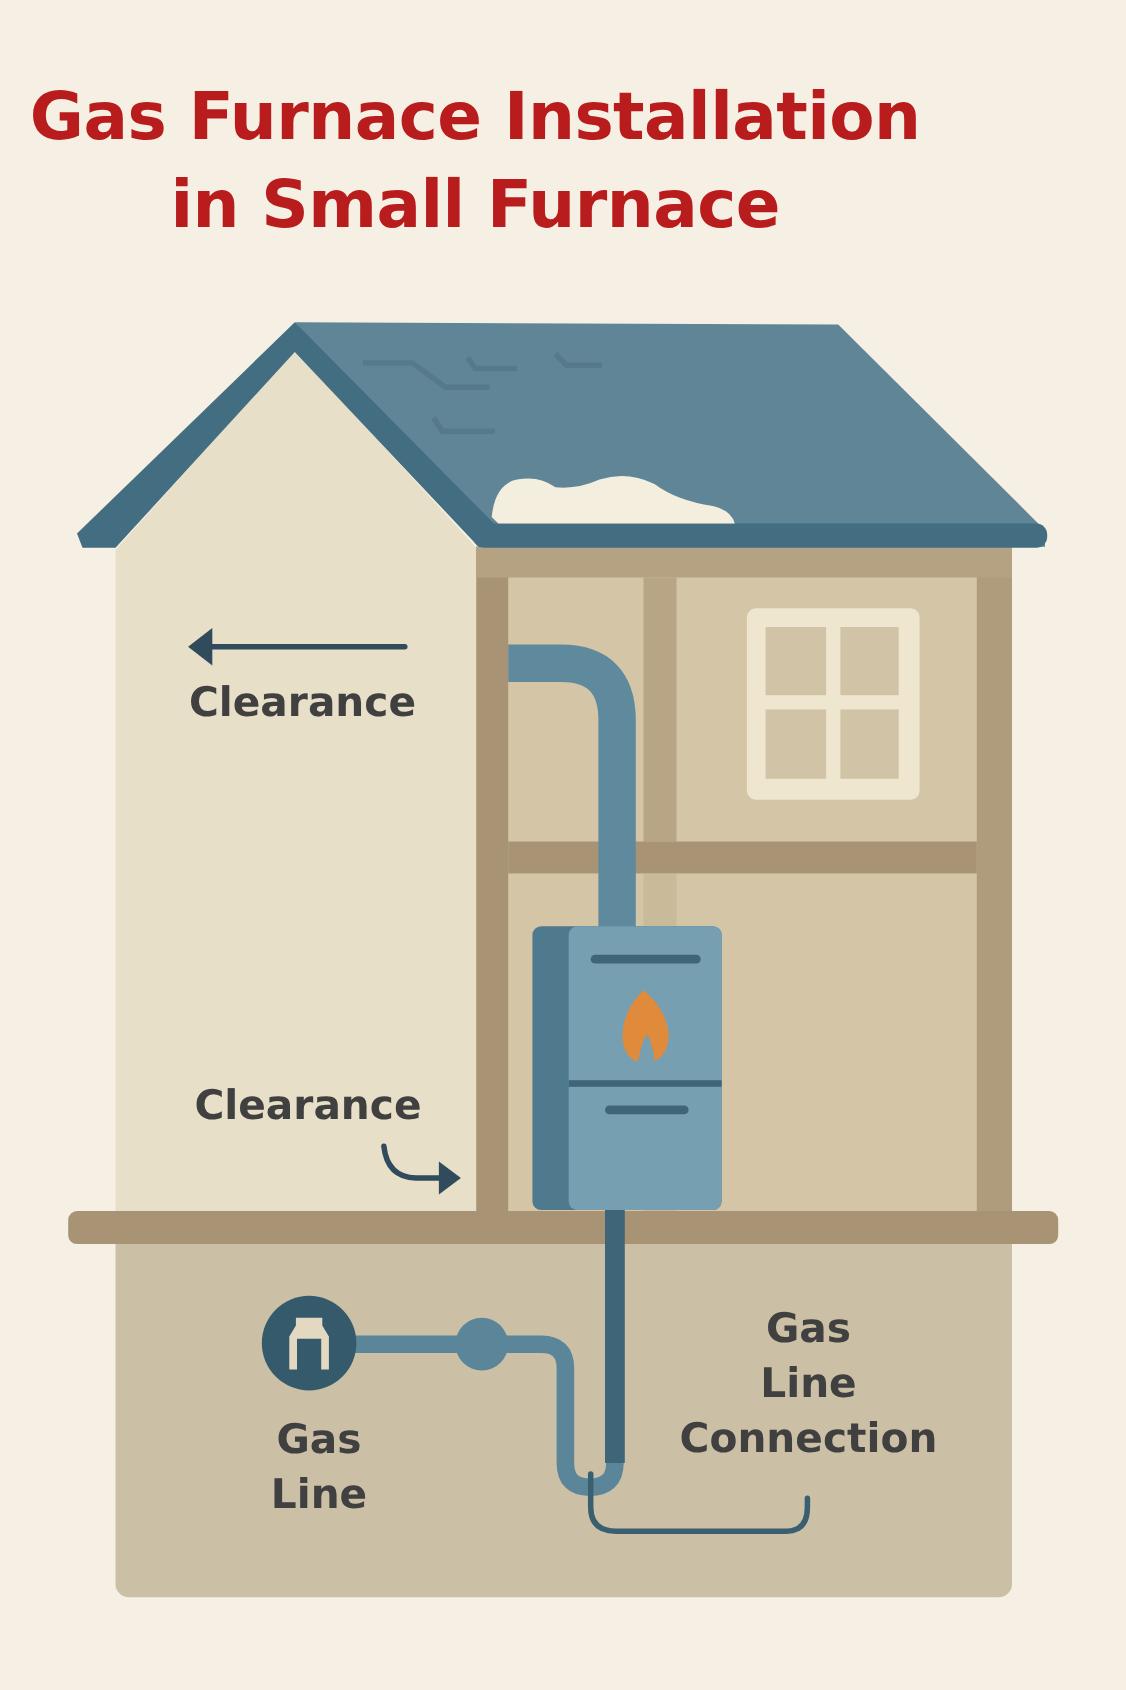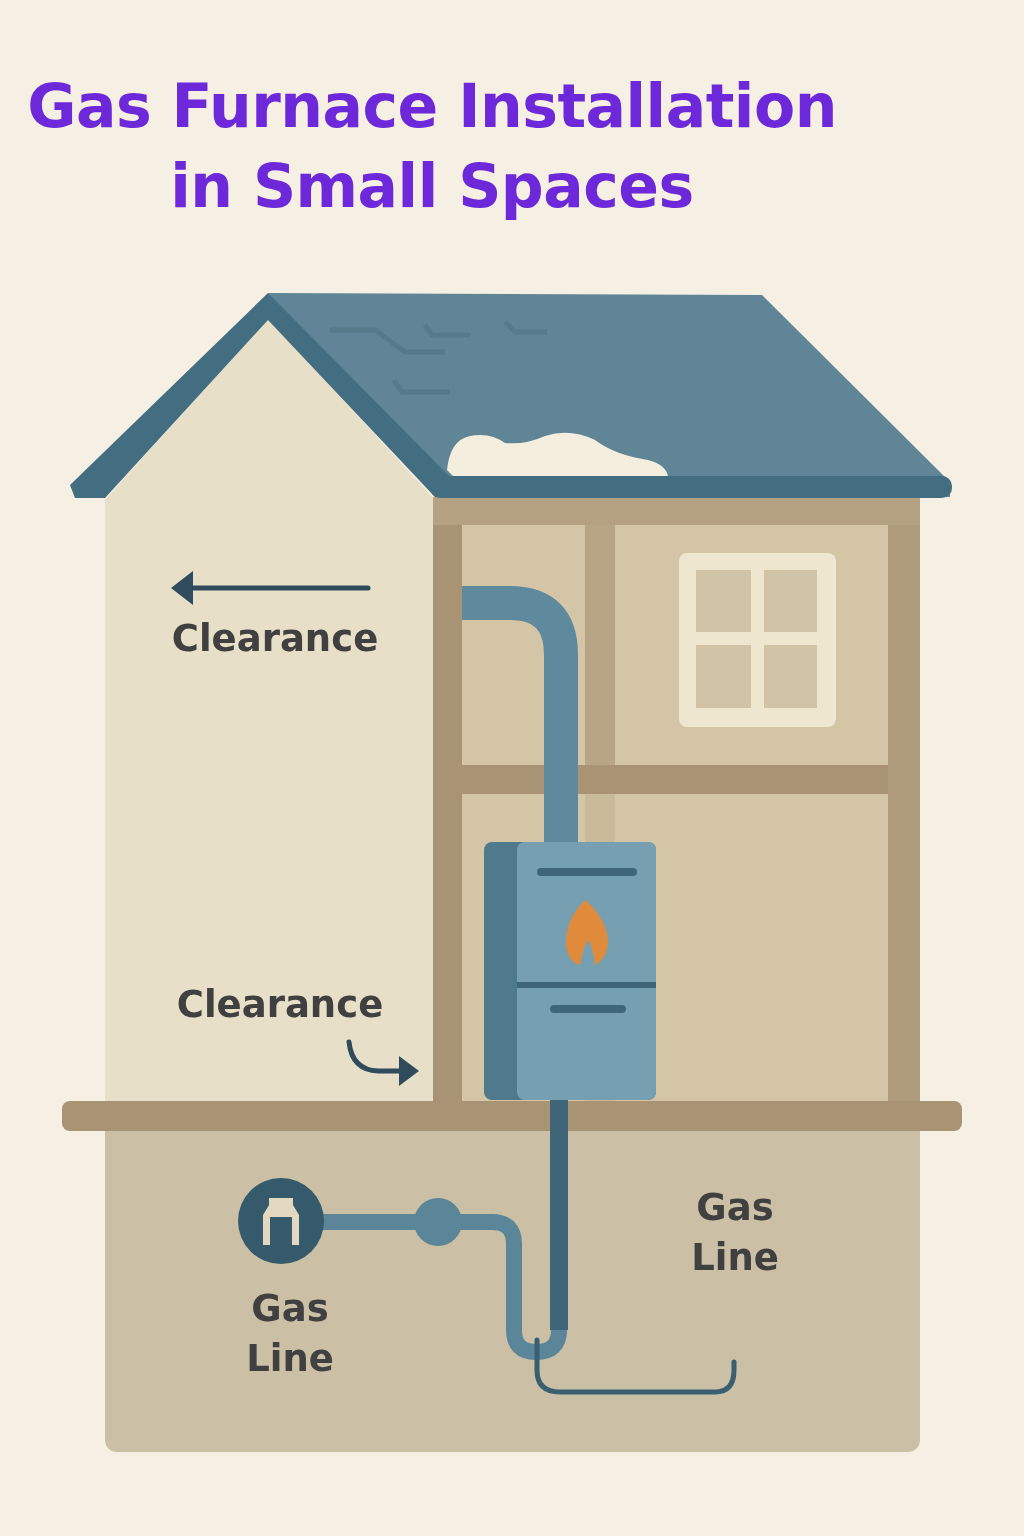--- a/index.html
+++ b/index.html
@@ -5,39 +5,39 @@
   html, body { margin: 0; padding: 0; }
   body {
     width: 1024px; height: 1536px;
     background: #f5f0e3;
     font-family: "DejaVu Sans", "Liberation Sans", sans-serif;
     position: relative;
     overflow: hidden;
   }
   .title {
     position: absolute; left: 0; top: 66px; width: 864px;
-    text-align: center; color: #6d28d9;
+    text-align: center; color: #b91c1c;
     font-size: 60px; font-weight: bold; line-height: 80px;
     letter-spacing: -0.5px;
   }
   .title span { display: block; }
   svg.scene { position: absolute; left: 0; top: 0; }
   .label {
     position: absolute; color: #404040; font-weight: bold;
     font-size: 37px; line-height: 50px; text-align: center;
     letter-spacing: 0px;
   }
   .label span { display: block; }
 </style>
 </head>
 <body>
 
 <div class="title">
   <span>Gas Furnace Installation</span>
-  <span>in Small Spaces</span>
+  <span>in Small Furnace</span>
 </div>
 
 <svg class="scene" width="1024" height="1536" viewBox="0 0 1024 1536">
 
   <rect x="105" y="1120" width="815" height="332" rx="12" fill="#cbbfa5"></rect>
 
   <polygon points="105,500 268,318 435,500 435,1110 105,1110" fill="#e8dfc8"></polygon>
 
   <rect x="433" y="497" width="487" height="613" fill="#d3c5a6"></rect>
 
@@ -153,13 +153,14 @@
 <div class="label" style="left:155px; top:980px; width:250px;">
   <span>Clearance</span>
 </div>
 <div class="label" style="left:220px; top:1284px; width:140px;">
   <span>Gas</span>
   <span>Line</span>
 </div>
 <div class="label" style="left:590px; top:1183px; width:290px;">
   <span>Gas</span>
   <span>Line</span>
+  <span>Connection</span>
 </div>
 
 </body></html>

